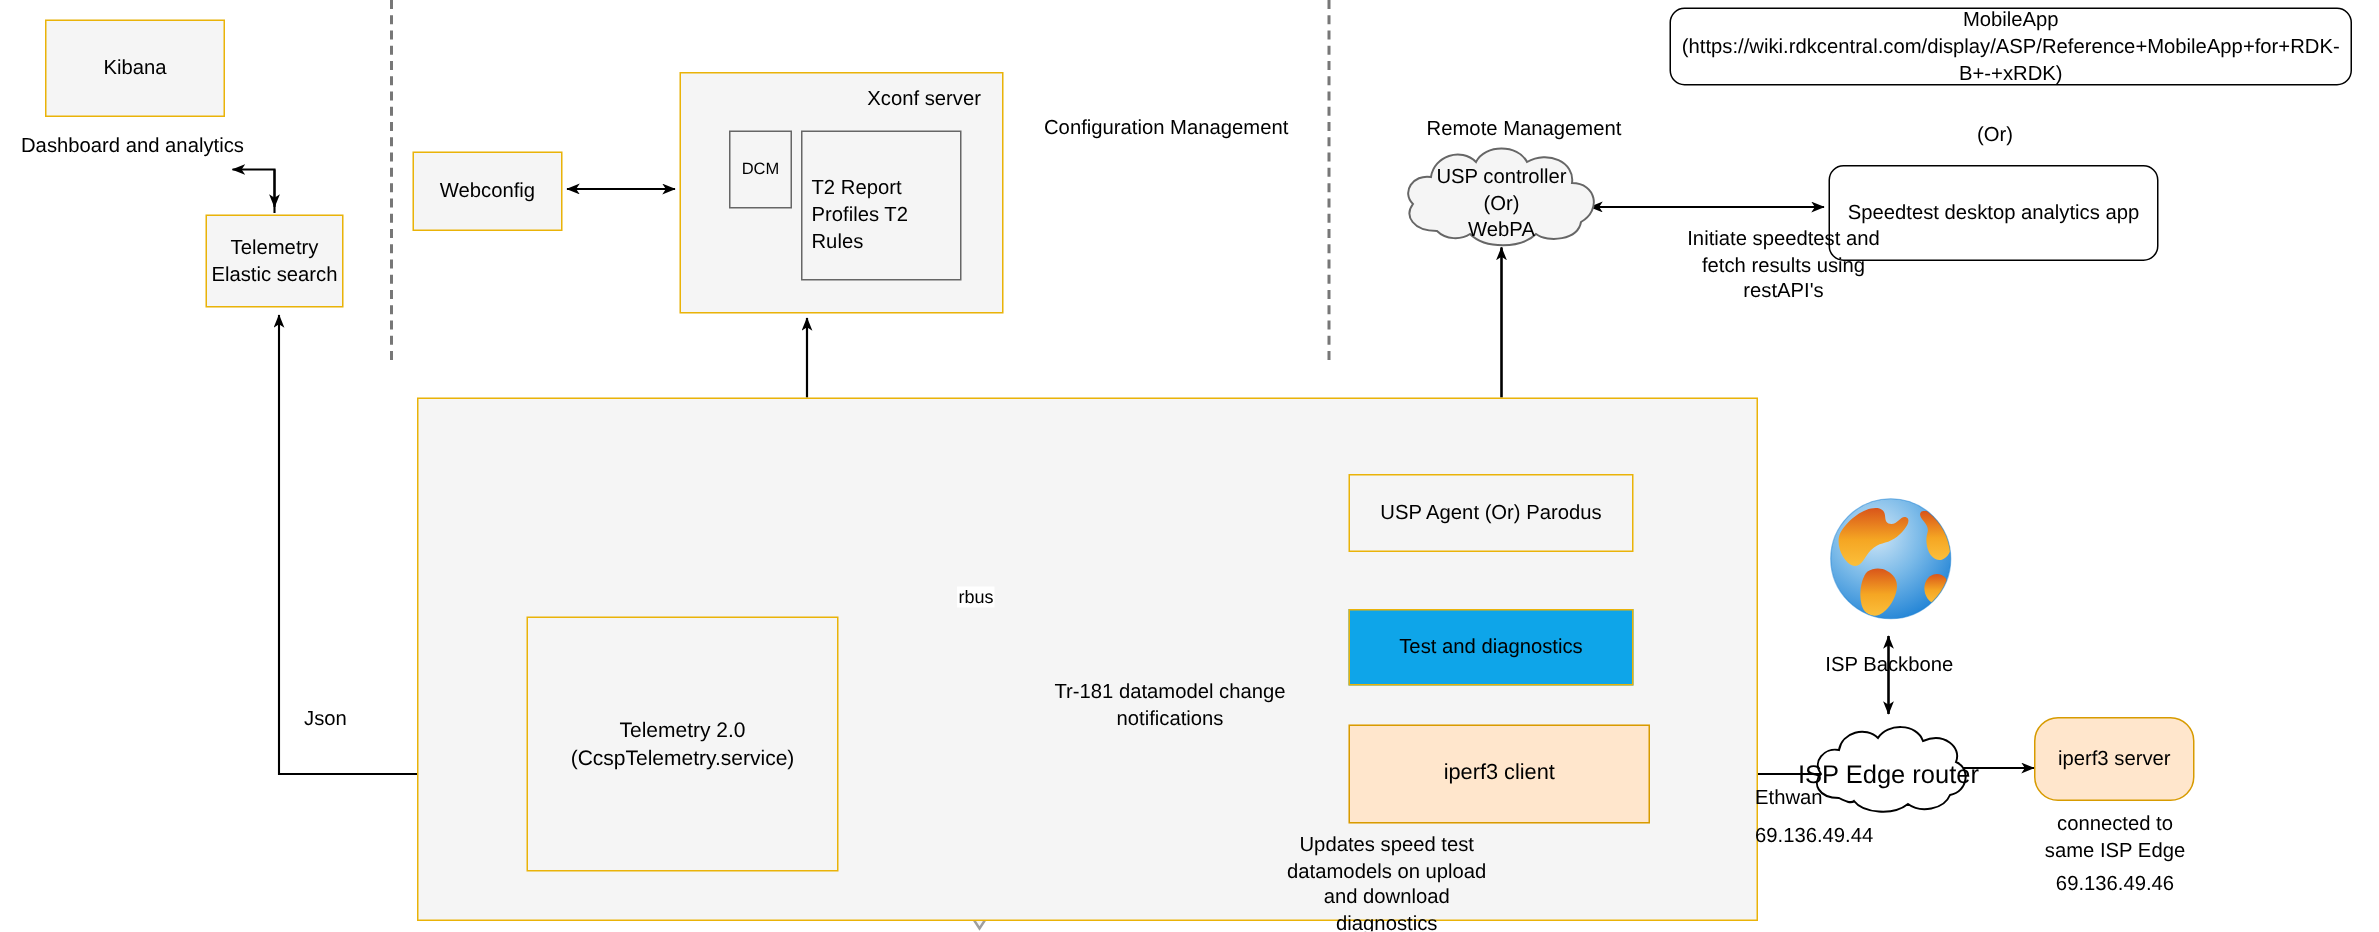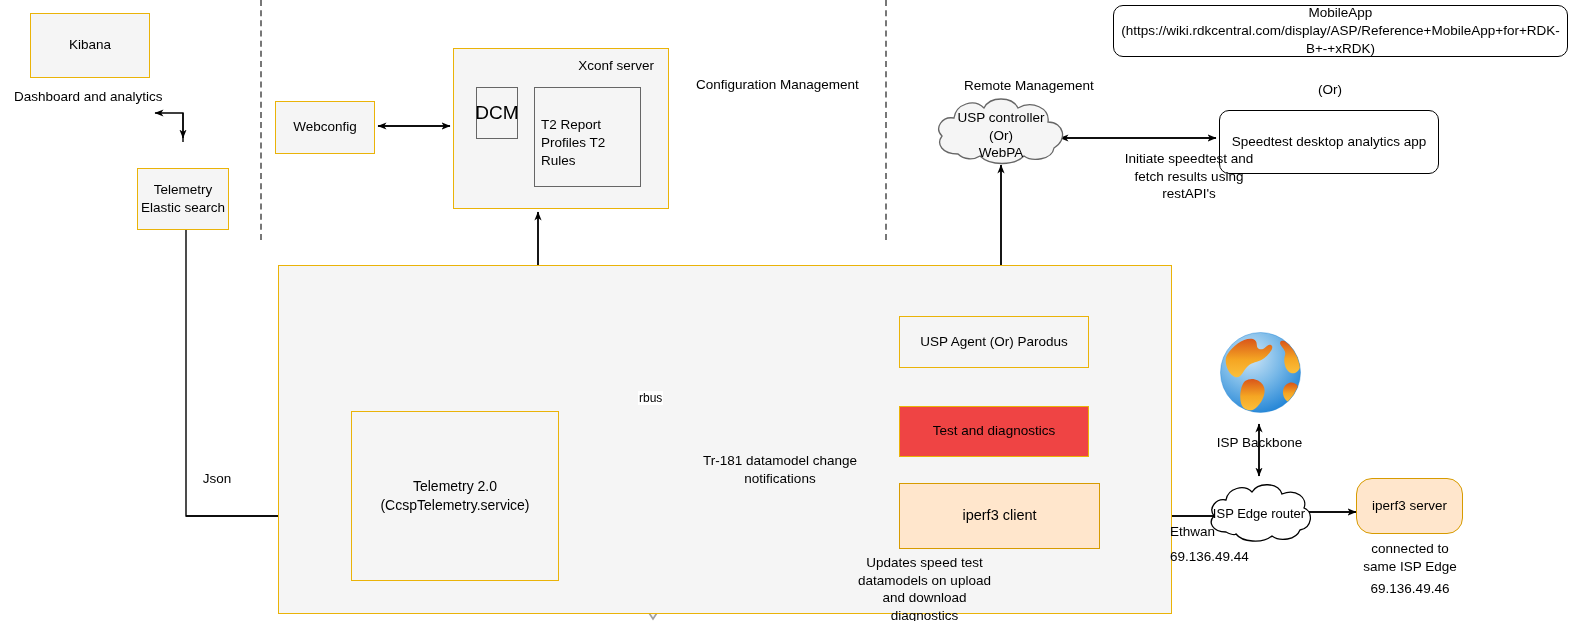--- a/index.html
+++ b/index.html
@@ -155,47 +155,47 @@
 
   <div class="divider" style="left:260px;top:0px;height:240px;"></div>
   <div class="divider" style="left:885px;top:0px;height:240px;"></div>
 
   <div class="box" style="left:30px;top:13px;width:120px;height:65px;">
     <span>Kibana</span>
   </div>
 
   <div class="label left" style="left:14px;top:88px;width:200px;">Dashboard and analytics</div>
 
-  <div class="box" style="left:137px;top:143px;width:92px;height:62px;white-space:pre-line;margin-top:25px;">
+  <div class="box" style="left:137px;top:143px;width:92px;height:62px;white-space:pre-line;">
     <span>Telemetry
 Elastic search</span>
   </div>
 
   <div class="label" style="left:185px;top:470px;width:64px;">Json</div>
 
   <div class="label left" style="left:696px;top:47px;width:210px;margin-top:29px;">Configuration Management</div>
 
   <div class="box" style="left:275px;top:101px;width:100px;height:53px;">
     <span>Webconfig</span>
   </div>
 
   <div class="box" style="left:453px;top:48px;width:216px;height:161px;display:block;">
     <div class="box-title-tr">Xconf server</div>
-    <div class="box plain" style="left:22px;top:38px;width:42px;height:52px;font-size:19px;">
+    <div class="box plain" style="left:32px;top:38px;width:42px;height:52px;font-size:11px;">
       <span>DCM</span>
     </div>
     <div class="box plain" style="left:80px;top:38px;width:107px;height:100px;display:block;">
       <div class="box-title-tl" style="top:28px;left:6px;">T2 Report Profiles
 T2 Rules</div>
     </div>
   </div>
 
   <div class="label left" style="left:418px;top:314px;width:190px;">TR-181 report profile</div>
 
-  <div class="label left" style="left:964px;top:77px;width:200px;">Remote Management</div>
+  <div class="label left" style="left:916px;top:77px;width:200px;text-align:center;">Remote Management</div>
 
   <div class="abs" style="left:928px;top:92px;width:146px;height:78px;">
     <svg width="146" height="78" viewBox="0 0 146 78">
       <path d="M30,62 C14,62 8,52 14,44 C6,36 14,24 26,26 C28,12 46,6 56,16 C62,4 84,4 90,16
                C104,8 122,16 120,30 C136,30 140,48 126,56 C124,68 104,70 96,64
                C86,74 62,74 52,64 C46,68 36,68 30,62 Z" fill="#f5f5f5" stroke="#666666" stroke-width="1.3"></path>
     </svg>
     <div class="label" style="left:0px;top:17px;width:146px;font-size:13.5px;">USP controller
 (Or)
 WebPA</div>
@@ -222,21 +222,21 @@
     <span>Telemetry 2.0
 (CcspTelemetry.service)</span>
   </div>
 
   <div class="rbus-label" style="left:638px;top:391px;">rbus</div>
 
   <div class="box white" style="left:899px;top:316px;width:190px;height:52px;background:#f5f5f5;">
     <span>USP Agent (Or) Parodus</span>
   </div>
 
-  <div class="box white" style="left:899px;top:406px;width:190px;height:51px;background:#ef4444;">
+  <div class="box white" style="left:899px;top:406px;width:190px;height:51px;background:#0ea5e9;">
     <span>Test and diagnostics</span>
   </div>
 
   <div class="box orange" style="left:899px;top:483px;width:201px;height:66px;font-size:14.5px;text-align:center;">
     <span>iperf3 client</span>
   </div>
 
   <div class="label" style="left:668px;top:452px;width:224px;">Tr-181 datamodel change
 notifications</div>
 
@@ -278,21 +278,21 @@
   </div>
 
   <div class="label" style="left:1197px;top:434px;width:125px;">ISP Backbone</div>
 
   <div class="abs" style="left:1202px;top:478px;width:114px;height:72px;">
     <svg width="114" height="72" viewBox="0 0 114 72">
       <path d="M24,54 C10,54 6,44 12,38 C6,30 14,20 24,22 C26,10 42,6 50,14
                C56,4 76,4 80,16 C94,10 106,20 102,30 C112,34 110,50 98,52
                C94,62 78,64 70,58 C60,66 40,64 34,56 C32,58 28,56 24,54 Z" fill="#ffffff" stroke="#000000" stroke-width="1.3"></path>
     </svg>
-    <div class="label" style="left:-4px;top:28px;width:122px;font-size:13px;">ISP Edge router</div>
+    <div class="label" style="left:-4px;top:28px;width:122px;font-size:17px;">ISP Edge router</div>
   </div>
 
   <div class="label left" style="left:1170px;top:523px;width:110px;">Ethwan</div>
 
   <div class="label left" style="left:1170px;top:548px;width:130px;">69.136.49.44</div>
 
   <div class="box orange rounded" style="left:1356px;top:478px;width:107px;height:56px;font-size:13.5px;">
     <span>iperf3 server</span>
   </div>
 

